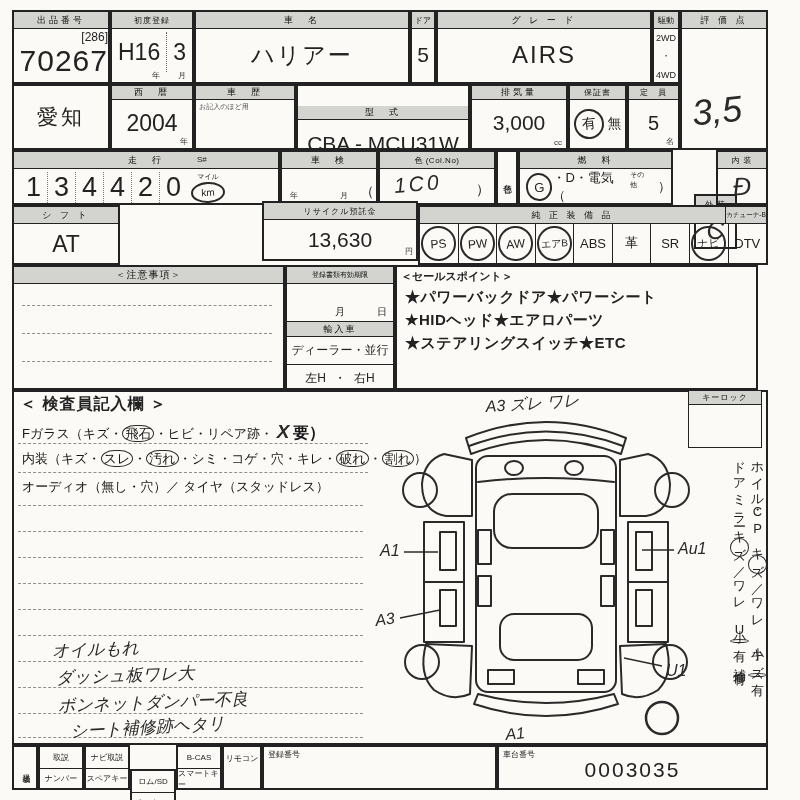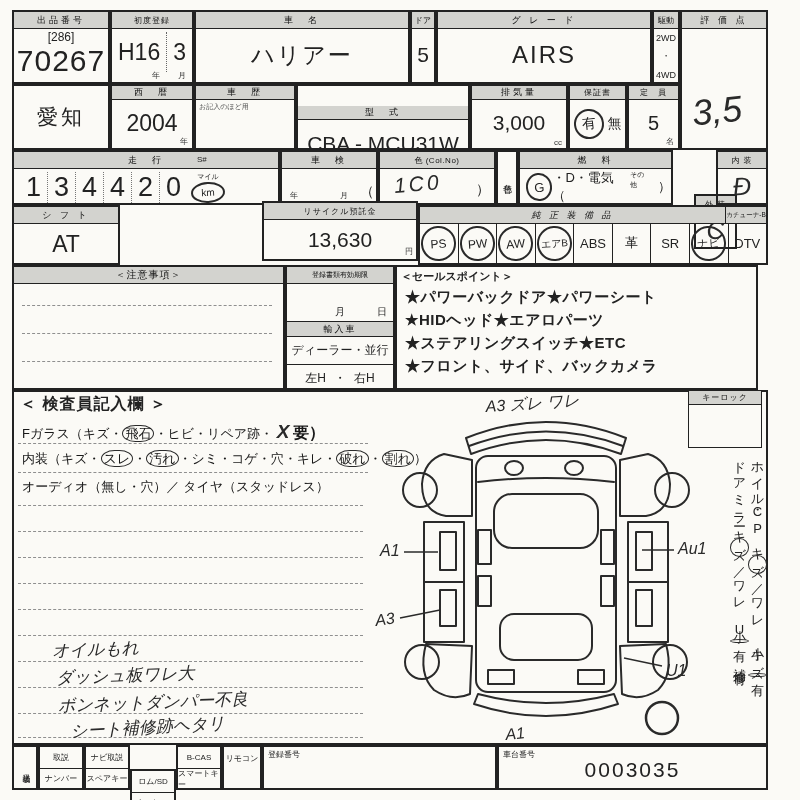--- a/index.html
+++ b/index.html
@@ -28,21 +28,21 @@
   .blabel{font-size:8px;display:flex;align-items:center;justify-content:center;color:#222;}
   svg text{font-family:"Liberation Sans",sans-serif;}
 </style>
 </head>
 <body>
 
 <div class="sheet">
 
   <div class="cell" style="left:12px;top:10px;width:98px;height:74px;">
     <div class="strip">出品番号</div>
-    <div style="text-align:center;">
+    <div style="text-align:right;">
       <div style="font-size:12px;margin-top:1px;">[286]</div>
       <div style="font-size:30px;letter-spacing:1px;">70267</div>
     </div>
   </div>
 
   <div class="cell" style="left:110px;top:10px;width:84px;height:74px;">
     <div class="strip sm">初度登録</div>
     <div style="display:flex;align-items:center;justify-content:center;height:46px;font-size:23px;">
       <span>H16</span>
       <span style="border-left:1px dotted #666;height:40px;margin:0 6px;"></span>
@@ -182,21 +182,21 @@
 
 
   <div class="cell" style="left:262px;top:201px;width:156px;height:60px;">
     <div class="strip sm">リサイクル預託金</div>
     <div class="val" style="height:40px;font-size:21px;">13,630</div>
     <span class="abs tiny" style="right:3px;bottom:2px;">円</span>
   </div>
 
   <div class="cell" style="left:418px;top:205px;width:350px;height:60px;">
     <div style="display:flex;height:16px;">
-      <div class="strip" style="flex:1;border-bottom:1px solid var(--ink);font-style:italic;">純 正 装 備 品</div>
+      <div class="strip" style="flex:1;border-bottom:1px solid var(--ink);">純 正 装 備 品</div>
       <div class="strip" style="width:40px;font-size:6.5px;letter-spacing:0;border-left:1.5px solid var(--ink);">カチューナ-B</div>
     </div>
     <div style="display:flex;height:40px;">
       <div class="eq-cell">
           <span class="eq-c" style="font-size:12px;">PS</span>
         </div>
       <div class="eq-cell">
           <span class="eq-c" style="font-size:12px;">PW</span>
         </div>
       <div class="eq-cell">
@@ -243,21 +243,20 @@
       <span>・</span>
       <span>右H</span>
     </div>
   </div>
 
   <div class="cell" style="left:395px;top:265px;width:363px;height:125px;border-width:2.5px;">
     <div style="font-size:11px;font-weight:bold;margin:2px 0 0 4px;">＜セールスポイント＞</div>
     <div class="salesline">★パワーバックドア★パワーシート</div>
     <div class="salesline">★HIDヘッド★エアロパーツ</div>
     <div class="salesline">★ステアリングスイッチ★ETC</div>
-    <div class="salesline">★フロント、サイド、バックカメラ</div>
   </div>
 
   <div class="cell" style="left:12px;top:390px;width:756px;height:355px;"></div>
 
   <div class="abs" style="left:20px;top:394px;font-size:16px;font-weight:bold;letter-spacing:1px;">＜ 検査員記入欄 ＞</div>
 
   <div class="abs insp" style="left:22px;top:421px;">
     <span>Fガラス（キズ・</span><span class="icirc">飛石</span><span>・ヒビ・リペア跡・</span>
     <span class="hw" style="font-size:19px;font-weight:bold;">X</span>
     <span style="font-size:16px;font-weight:600;">要）</span>

